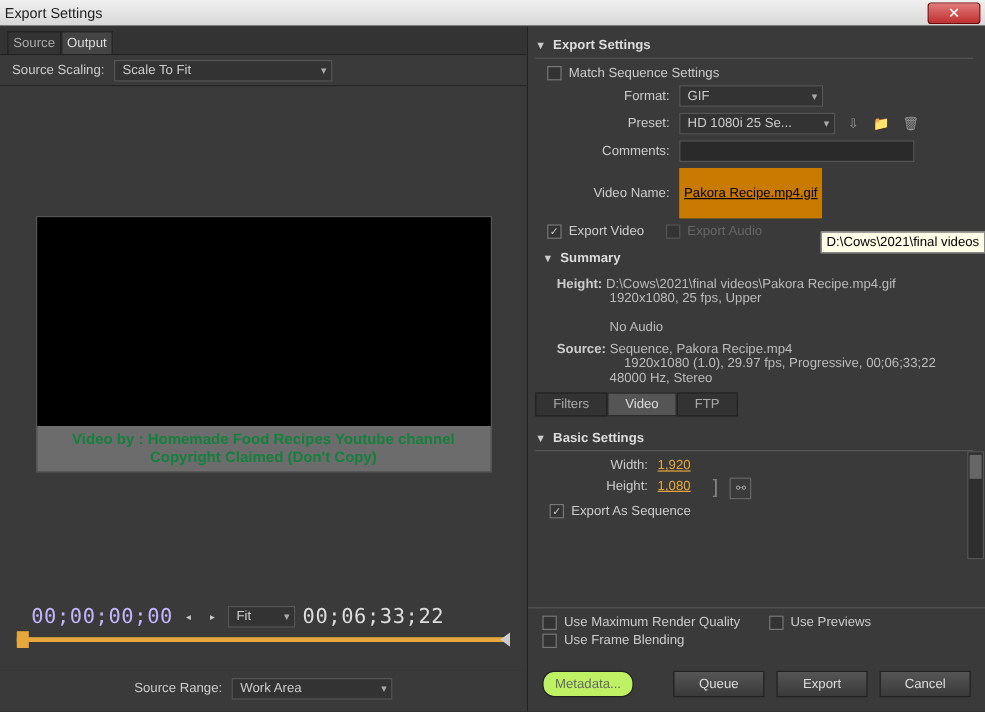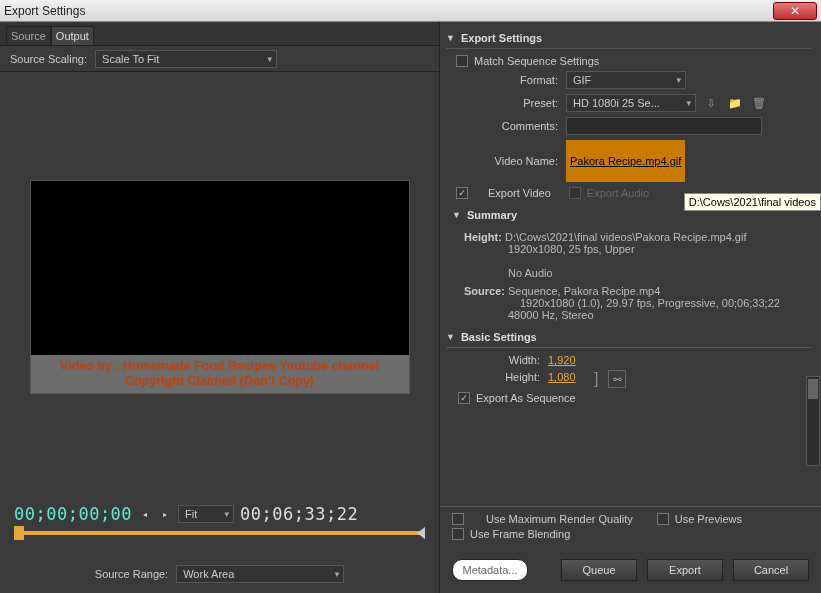--- a/index.html
+++ b/index.html
@@ -10,33 +10,33 @@
 .main { display: flex; height: 571px; background: #3a3a3a; }
 .left { width: 440px; display: flex; flex-direction: column; border-right: 1px solid #222; }
 .tabs { height: 24px; display: flex; align-items: flex-end; background: #333; border-bottom: 1px solid #222; padding-left: 6px; gap: 0; }
 .tab { padding: 3px 4px; font-size: 11px; color: #aaa; background: #333; border: 1px solid #222; border-bottom: none; cursor: pointer; }
 .tab.active { background: #444; color: #ddd; }
 .scalingrow { height: 26px; display: flex; align-items: center; padding: 0 10px; gap: 8px; background: #3a3a3a; border-bottom: 1px solid #222; }
 .dropdown { background: #333; border: 1px solid #555; height: 18px; display: flex; align-items: center; padding: 0 6px; color: #ccc; position: relative; min-width: 0; }
 .dropdown::after { content: "▾"; position: absolute; right: 4px; font-size: 9px; color: #aaa; }
 .preview { flex: 1; background: #3a3a3a; padding: 18px; display: flex; flex-direction: column; }
 .videoframe { width: 380px; height: 214px; background: #000; margin: 90px auto 0; position: relative; border: 1px solid #555; }
-.watermark { position: absolute; bottom: 0; left: 0; right: 0; background: rgba(180,180,180,0.6); color: #c2410c; text-align: center; font-family: Georgia, serif; font-weight: bold; font-size: 12.5px; padding: 4px 0; line-height: 1.2; }
+.watermark { position: absolute; bottom: 0; left: 0; right: 0; background: rgba(180,180,180,0.6); color: #15803d; text-align: center; font-family: Georgia, serif; font-weight: bold; font-size: 12.5px; padding: 4px 0; line-height: 1.2; }
 .timeline { padding: 6px 14px 10px; background: #3a3a3a; }
 .timerow { display: flex; align-items: center; gap: 6px; margin-bottom: 6px; }
-.timecode { font-size: 17px; color: #5eead4; font-family: monospace; letter-spacing: 0.5px; }
+.timecode { font-size: 17px; color: #c4b5fd; font-family: monospace; letter-spacing: 0.5px; margin-left: 12px; }
 .timecode.right { color: #ddd; margin-left: auto; }
 .stepbtn { width: 14px; height: 14px; display: flex; align-items: center; justify-content: center; color: #ccc; font-size: 8px; }
 .fitdd { width: 56px; }
 .slider { height: 18px; position: relative; }
 .slidertrack { height: 4px; background: #e6a83c; margin-top: 7px; position: relative; }
 .sliderhandle { position: absolute; left: 0; top: -5px; width: 10px; height: 14px; background: #e6a83c; }
 .sliderend { position: absolute; right: 0; top: -4px; width: 0; height: 0; border-top: 6px solid transparent; border-bottom: 6px solid transparent; border-right: 8px solid #ccc; }
 .rangerow { display: flex; align-items: center; justify-content: center; gap: 8px; padding: 6px 0 10px; background: #3a3a3a; }
-.rangedd { width: 168px; }
+.rangedd { width: 134px; }
 .right { flex: 1; display: flex; flex-direction: column; background: #3a3a3a; }
 .scrollarea { flex: 1; overflow: hidden; padding: 6px 10px 0 6px; }
 .section { margin-bottom: 6px; }
 .sechdr { display: flex; align-items: center; gap: 6px; font-weight: bold; color: #ddd; padding: 4px 0; border-bottom: 1px solid #555; margin-bottom: 6px; }
 .tri { font-size: 9px; color: #ccc; }
 .formrow { display: flex; align-items: center; margin-bottom: 5px; }
 .formlabel { width: 120px; text-align: right; padding-right: 8px; color: #ccc; }
 .dd { width: 120px; }
 .ddwide { width: 130px; }
 .presetrow { display: flex; align-items: center; gap: 6px; }
@@ -56,21 +56,21 @@
 .tab2.active { background: #555; color: #ddd; }
 .basicbody { padding-left: 12px; }
 .dimrow { display: flex; align-items: center; margin-bottom: 5px; }
 .dimlabel { width: 90px; text-align: right; padding-right: 8px; }
 .dimval { color: #e6a83c; text-decoration: underline; width: 40px; }
 .linkicon { width: 18px; height: 18px; border: 1px solid #666; display: flex; align-items: center; justify-content: center; font-size: 10px; color: #aaa; margin-left: 10px; }
 .bottomopts { padding: 6px 12px; border-top: 1px solid #555; }
 .optrow { display: flex; gap: 24px; margin-bottom: 3px; }
 .btnrow { display: flex; gap: 10px; padding: 10px 12px 12px; justify-content: flex-start; }
 .btn { min-width: 76px; height: 22px; background: linear-gradient(#555,#3a3a3a); border: 1px solid #222; color: #ddd; display: flex; align-items: center; justify-content: center; font-size: 11px; cursor: pointer; }
-.btn.disabled { color: #666; background: #ffffff; border-radius: 10px; }
+.btn.disabled { color: #666; background: #bef264; border-radius: 10px; }
 .btnrow .spacer { flex: 1; }
 .tooltip { position: absolute; top: 193px; right: 0; background: #fffde7; border: 1px solid #888; color: #000; font-size: 11px; padding: 2px 4px; z-index: 10; }
 .commentsinput { width: 196px; height: 18px; background: #2a2a2a; border: 1px solid #555; }
 .rscroll { position: absolute; right: 1px; top: 376px; width: 14px; height: 90px; background: #2e2e2e; border: 1px solid #555; }
 .rscroll .thumb { width: 10px; height: 20px; background: #666; margin: 2px auto; }
 </style>
 </head>
 <body>
 
 <div class="titlebar">
@@ -153,21 +153,21 @@
         </div>
         <div class="formrow">
           <span class="formlabel">Comments:</span>
           <div class="commentsinput"></div>
         </div>
         <div class="formrow">
           <span class="formlabel">Video Name:</span>
           <span class="outname">Pakora Recipe.mp4.gif</span>
         </div>
         <div style="display:flex;gap:18px;margin-left:10px;margin-bottom:6px">
-          <span style="display:flex;gap:20px;align-items:center">
+          <span style="display:flex;gap:6px;align-items:center">
             <span class="cb checked"></span>
             <span class="cblabel">Export Video</span>
           </span>
           <span style="display:flex;gap:6px;align-items:center">
             <span class="cb" style="border-color:#555"></span>
             <span class="cblabel disabled">Export Audio</span>
           </span>
         </div>
         <div class="sechdr" style="border:none;margin-left:6px">
             <span class="tri">▼</span>
@@ -182,20 +182,25 @@
           </div>
           <div class="sumblock">
             <span class="sumlabel">Source:</span>
             <span class="sumtext">Sequence, Pakora Recipe.mp4</span><br>
             <span class="sumtext" style="margin-left:56px">1920x1080 (1.0), 29.97 fps, Progressive, 00;06;33;22</span><br>
             <span class="sumtext" style="margin-left:44px">48000 Hz, Stereo</span>
           </div>
         </div>
       </div>
 
+      <div class="tabs2">
+        <div class="tab2">Filters</div>
+        <div class="tab2 active">Video</div>
+        <div class="tab2">FTP</div>
+      </div>
 
       <div class="section" style="position:relative">
         <div class="sechdr">
             <span class="tri">▼</span>
             <span>Basic Settings</span>
           </div>
         <div class="basicbody">
           <div style="display:flex;align-items:flex-end">
             <div style="flex:0 0 auto">
               <div class="dimrow">
@@ -213,21 +218,21 @@
           <div class="checkrow" style="margin-left:0">
             <span class="cb checked"></span>
             <span class="cblabel">Export As Sequence</span>
           </div>
         </div>
       </div>
     </div>
 
     <div class="bottomopts">
       <div class="optrow">
-        <span style="display:flex;gap:22px;align-items:center">
+        <span style="display:flex;gap:6px;align-items:center">
           <span class="cb"></span>
           <span class="cblabel">Use Maximum Render Quality</span>
         </span>
         <span style="display:flex;gap:6px;align-items:center">
           <span class="cb"></span>
           <span class="cblabel">Use Previews</span>
         </span>
       </div>
       <div class="optrow">
         <span style="display:flex;gap:6px;align-items:center">

